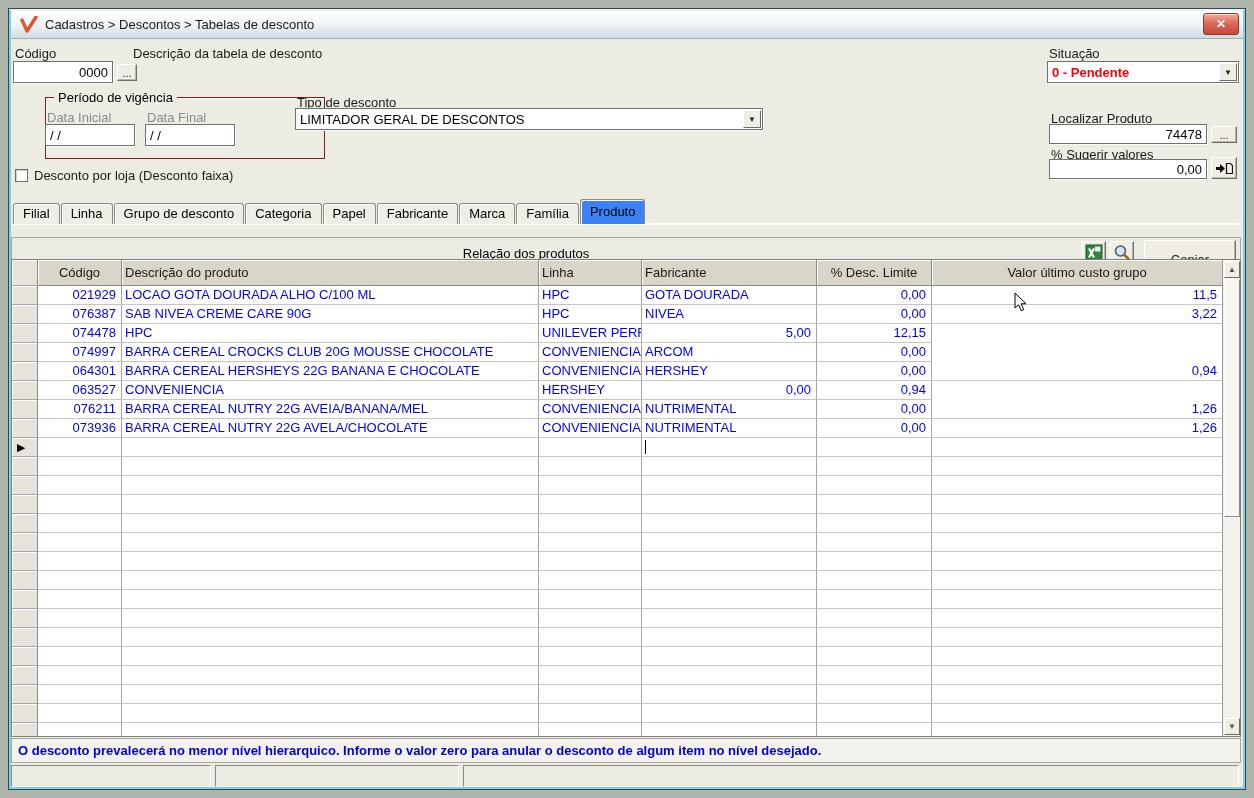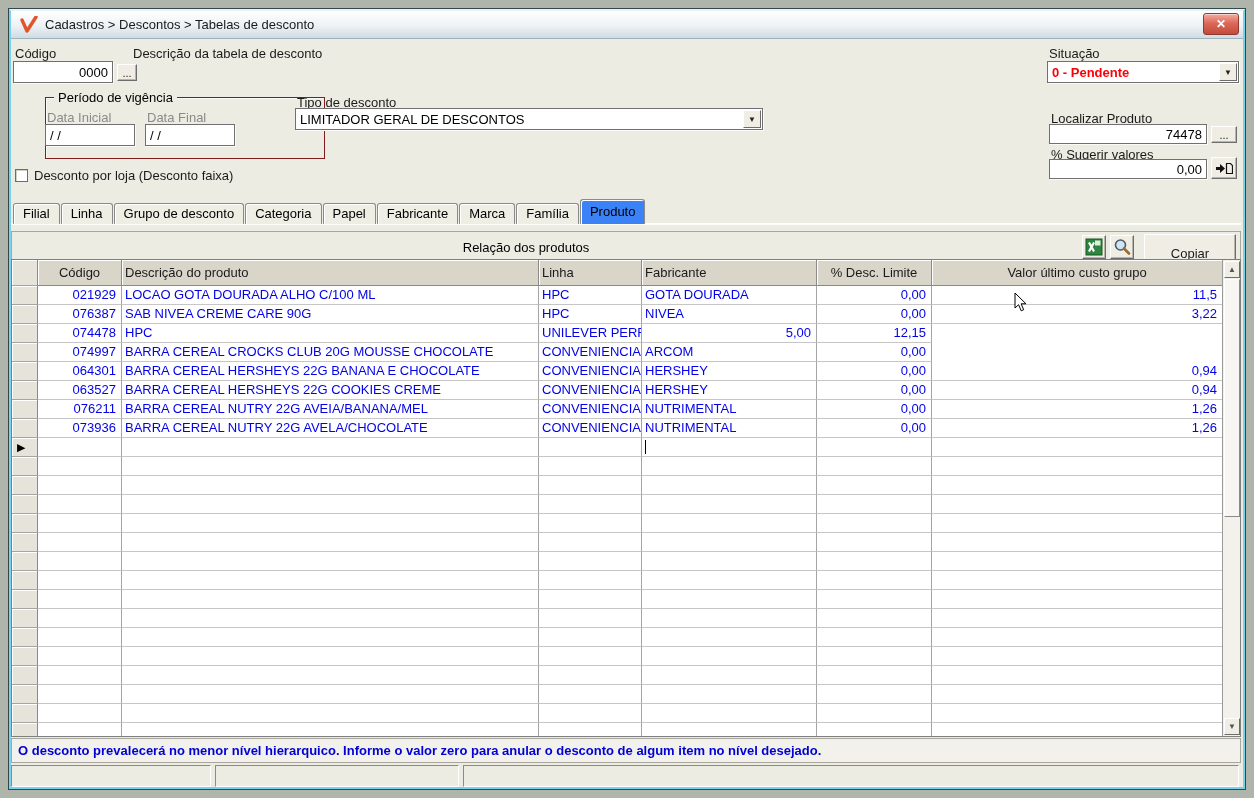--- a/index.html
+++ b/index.html
@@ -46,21 +46,21 @@
   
   .tab-strip { position:absolute; left:4px; top:190px; height:25px; display:flex; align-items:flex-end; z-index:2; }
   .tab { height:21px; padding:2px 9px 0; margin-right:1px; background:#EFEEE5;
             border:1px solid #8A8A8A; border-bottom:none; border-radius:3px 3px 0 0;
             box-shadow:inset 1px 1px 0 #FFF; white-space:nowrap; cursor:default; }
   .tab.active { height:25px; padding-top:4px; background:#3b82f6; position:relative; z-index:3; }
   .tab-page-edge { position:absolute; left:2px; top:214px; width:1230px; height:2px;
             background:#FDFDF9; border-top:1px solid #FFF; z-index:1; }
 
   
-  .toolbar { position:absolute; left:2px; top:222px; width:1230px; height:31px;
+  .toolbar { position:absolute; left:2px; top:228px; width:1230px; height:31px;
             border:1px solid #A9A79D; background:#EDECE3; }
   .toolbar-title { position:absolute; left:0; right:200px; top:8px; text-align:center; }
   .icon-btn { width:24px; height:24px; }
 
   
   .grid { position:absolute; left:2px; top:250px; width:1230px; height:478px;
             background:#FFF; border:1px solid #7F7F7F; overflow:hidden; }
   .grid-rows { position:absolute; left:0; top:0; width:1211px; }
   .grid-row { display:grid; grid-template-columns:26px 84px 417px 103px 175px 115px 1fr; height:19px; }
   .grid-row.header { height:26px; }
@@ -246,21 +246,20 @@
             <div class="cell num">064301</div>
             <div class="cell">BARRA CEREAL HERSHEYS 22G BANANA E CHOCOLATE</div>
             <div class="cell">CONVENIENCIA</div>
             <div class="cell">HERSHEY</div>
             <div class="cell num">0,00</div>
             <div class="cell num">0,94</div>
           </div>
           <div class="grid-row">
             <div class="cell ind"></div>
             <div class="cell num">063527</div>
-            <div class="cell">BARRA CEREAL HERSHEYS 22G COOKIES CREME</div>
             <div class="cell">CONVENIENCIA</div>
             <div class="cell">HERSHEY</div>
             <div class="cell num">0,00</div>
             <div class="cell num">0,94</div>
           </div>
           <div class="grid-row">
             <div class="cell ind"></div>
             <div class="cell num">076211</div>
             <div class="cell">BARRA CEREAL NUTRY 22G AVEIA/BANANA/MEL</div>
             <div class="cell">CONVENIENCIA</div>

